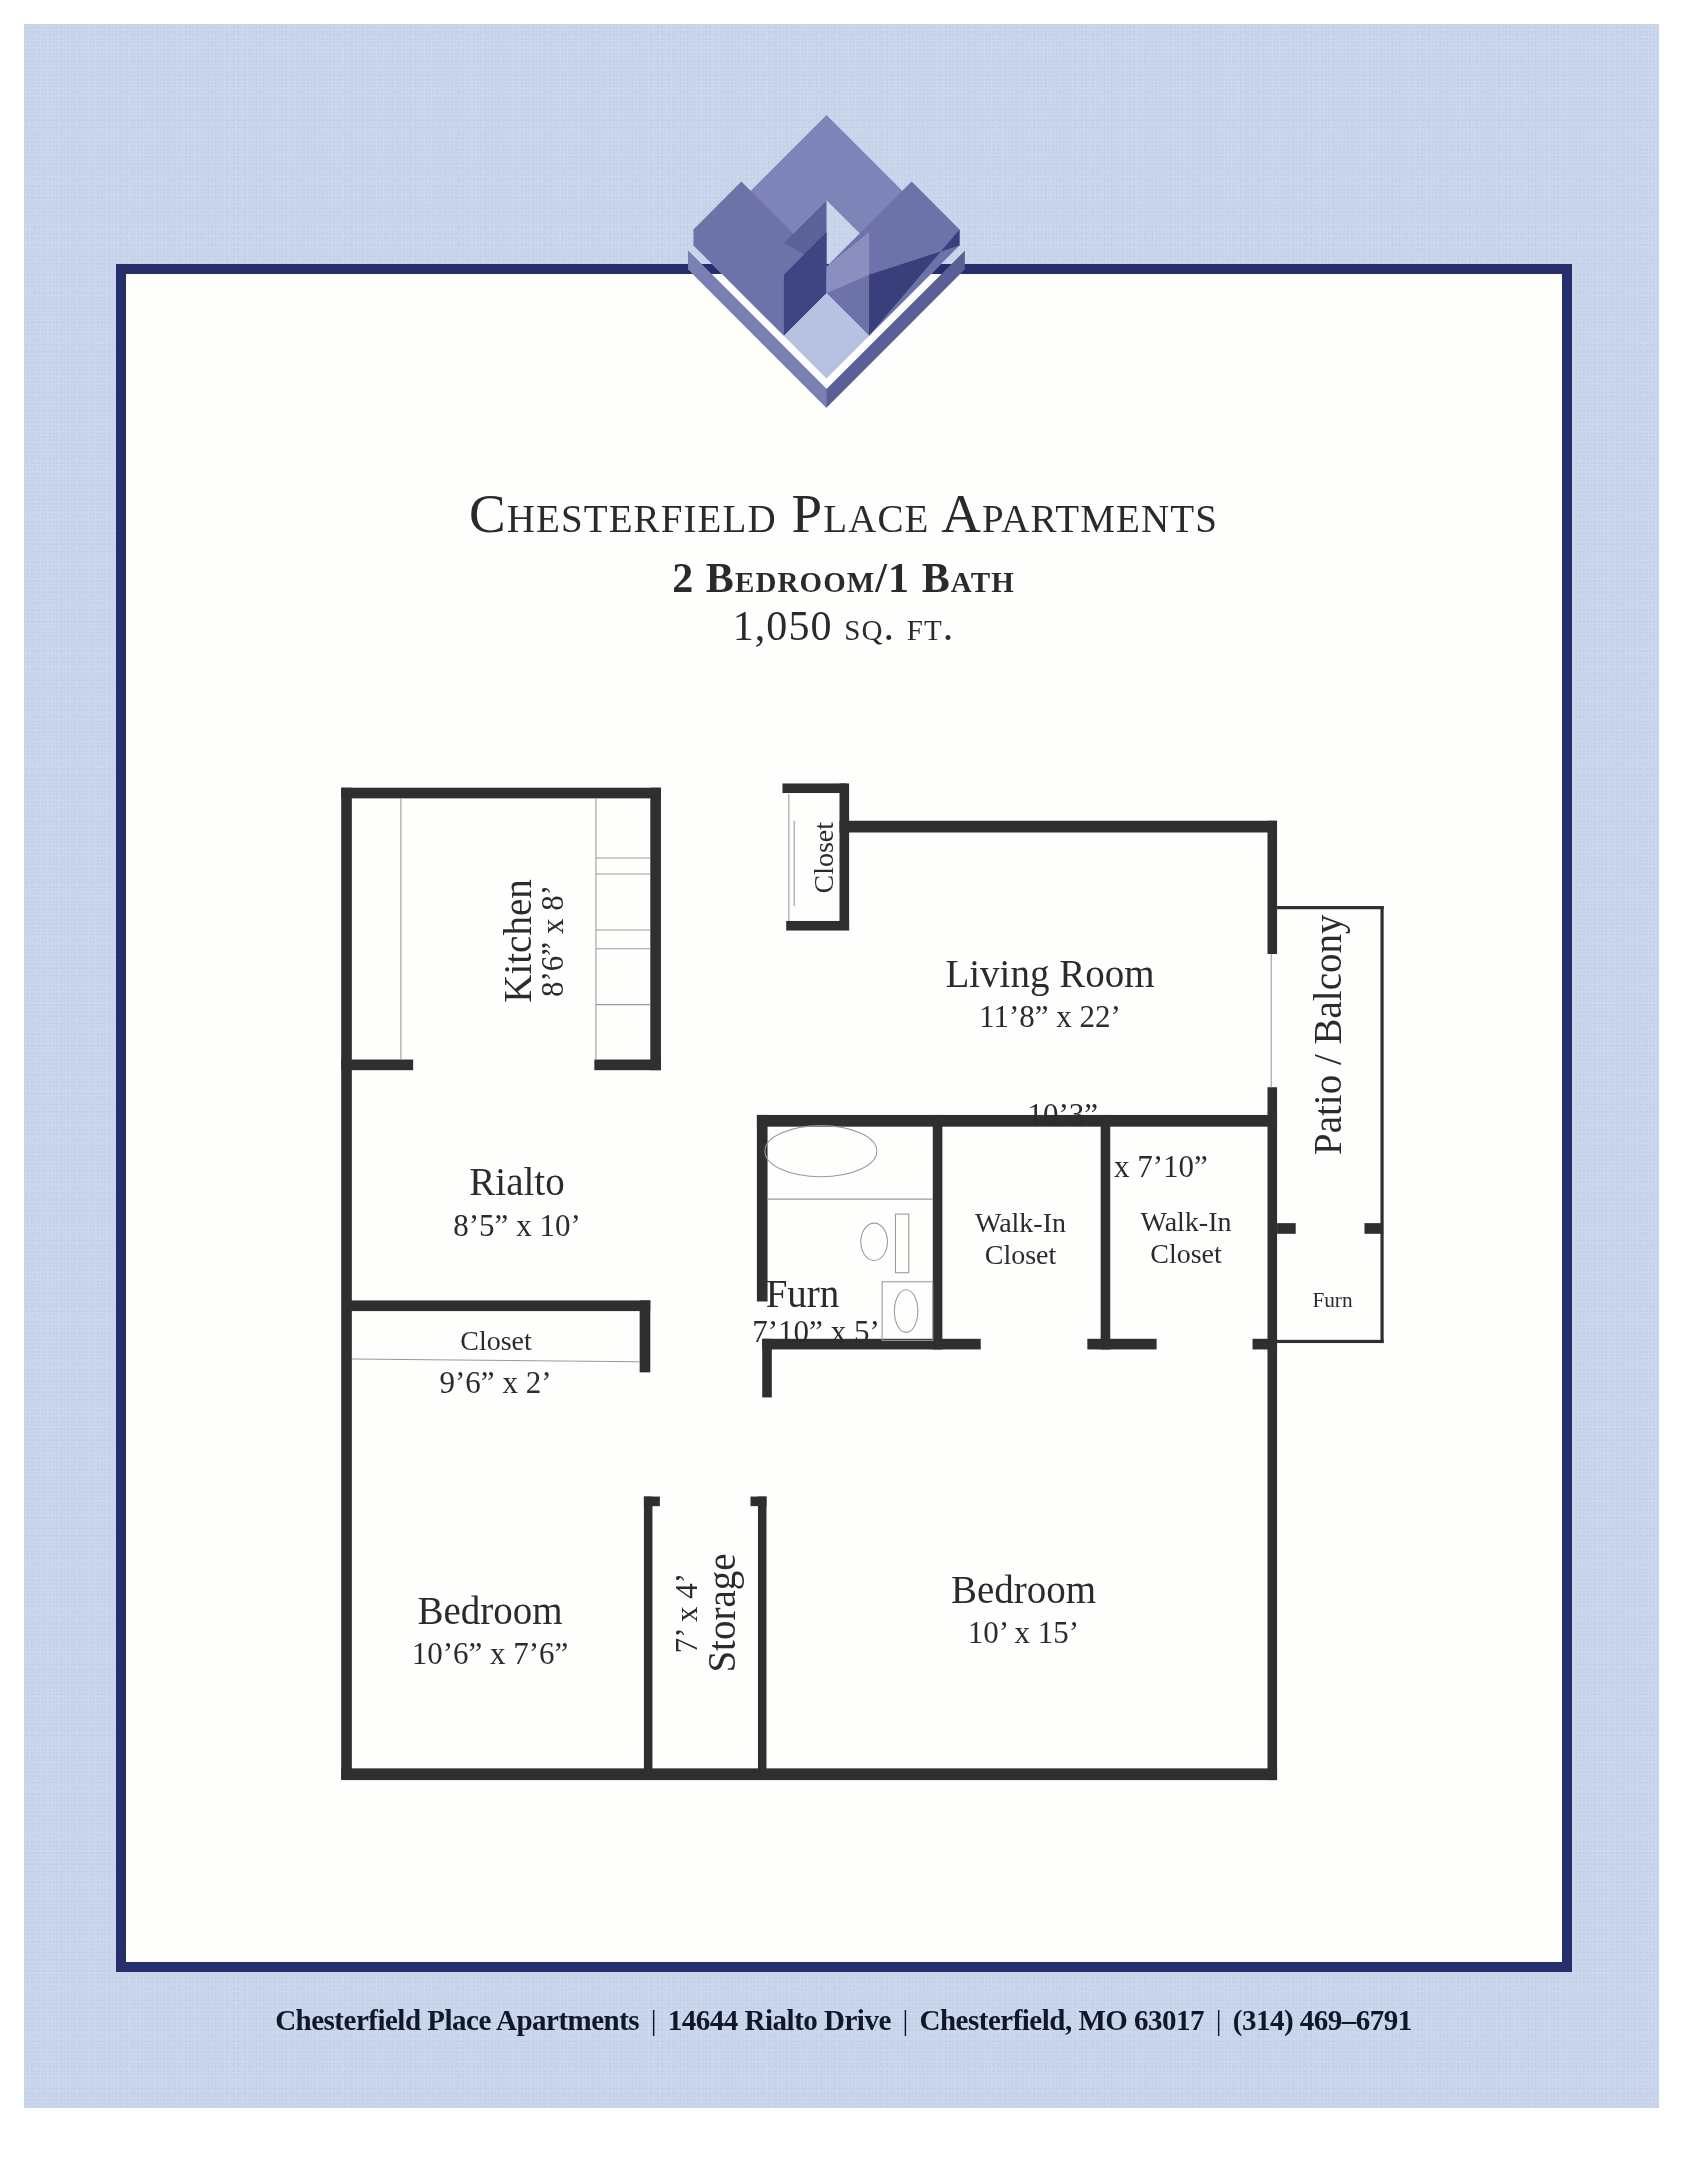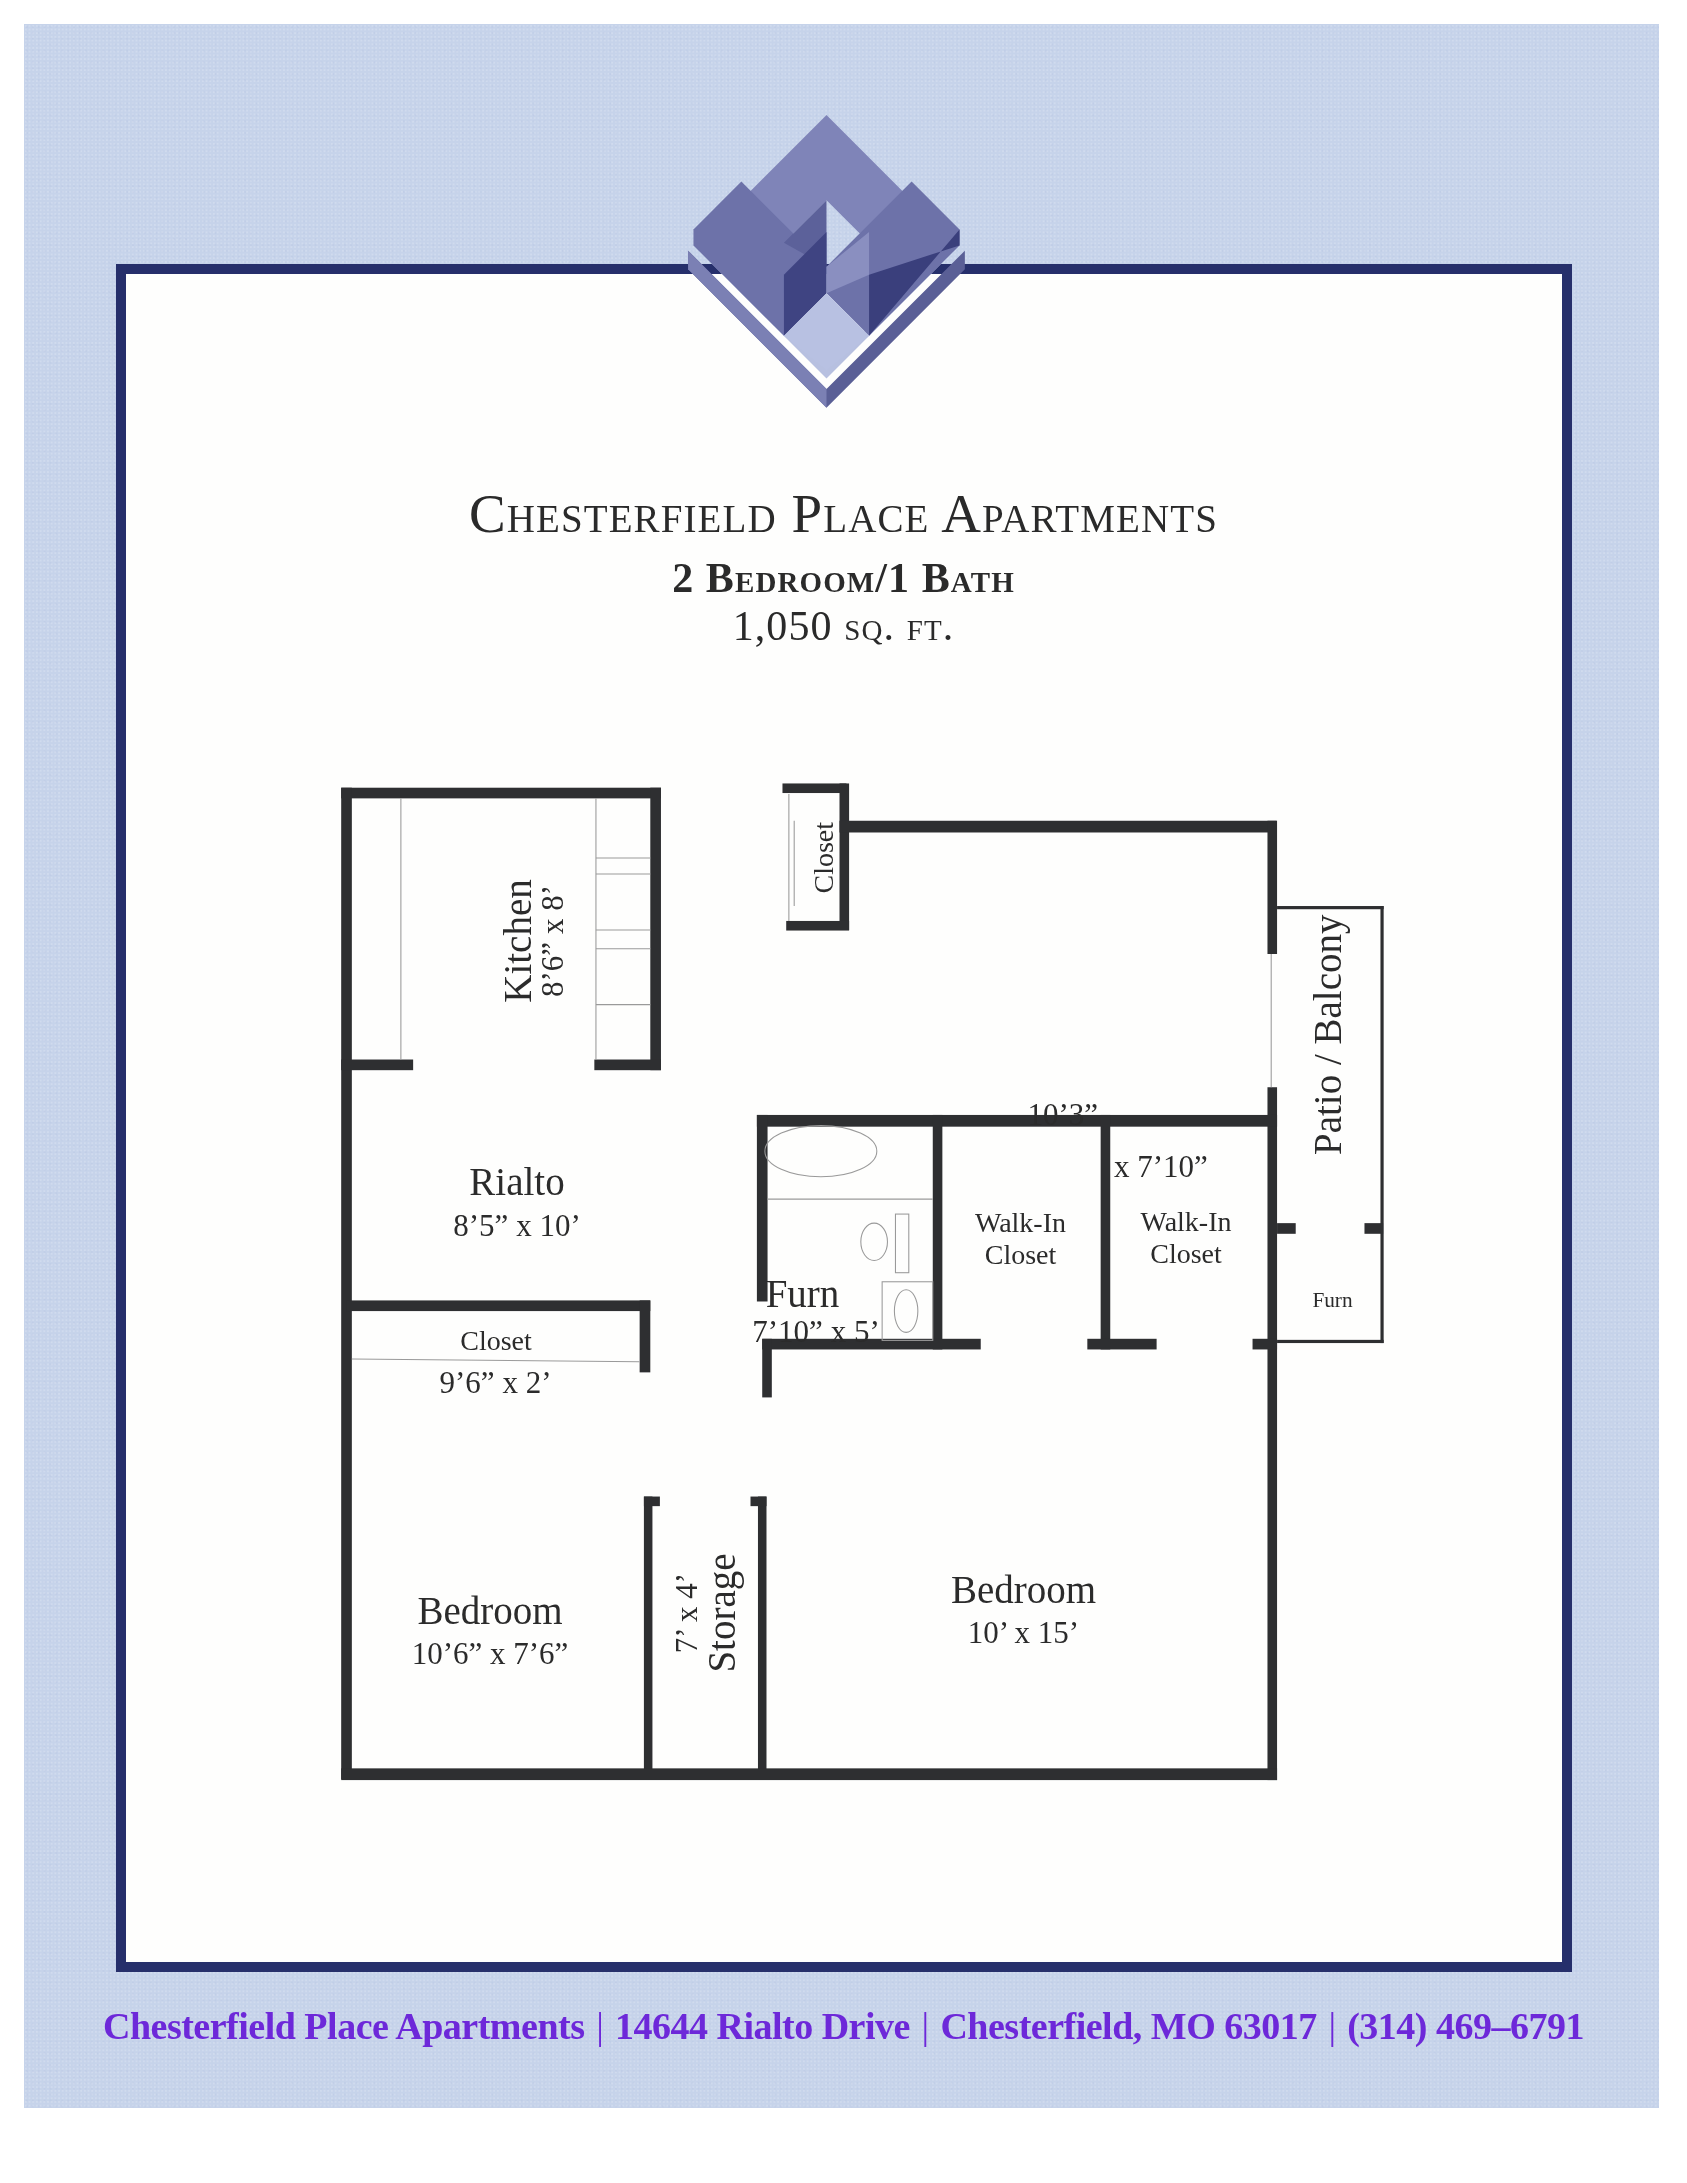--- a/index.html
+++ b/index.html
@@ -14,21 +14,21 @@
   .t2 { top:554px; font-size:42px;font-weight:bold; }
   .t3 { top:602px; font-size:42px; }
   .plan { position:absolute; left:0; top:0; width:1687px; height:2183px; pointer-events:none; }
   .plan svg { position:absolute; left:0; top:0; }
   .lbl { position:absolute; color:#2b2b2b; text-align:center; white-space:nowrap; line-height:1; pointer-events:auto; }
   .name { font-size:39px; }
   .dim { font-size:31px; }
   .small { font-size:28px; }
   .tiny { font-size:21.3px; }
   .rot { transform:rotate(-90deg); transform-origin:center center; }
-  .footer { position:absolute; left:0; top:2004px; width:1687px; text-align:center; font-size:38px; font-weight:bold; color:#6d28d9; letter-spacing:-0.5px; }
+  .footer { position:absolute; left:0; top:2004px; width:1687px; text-align:center; font-size:29px; font-weight:bold; color:#0f172a; letter-spacing:-0.5px; }
   .footer span.sep { display:inline-block; margin:0 11.7px; font-weight:normal; }
 </style>
 </head>
 <body>
 
 <div class="page-bg"></div>
 <div class="frame"></div>
 
 <svg class="logo" viewBox="0 0 520 560">
 
@@ -122,20 +122,24 @@
       <line x1="660" y1="2550" x2="1200" y2="2555"></line>
     </g>
   </svg>
 
   <div class="lbl rot" style="left:469px;top:906px;width:128px;">
     <div class="name">Kitchen</div>
     <div class="dim">8’6” x 8’</div>
   </div>
   <div class="lbl rot small" style="left:789px;top:845px;width:69px;">Closet</div>
 
+  <div class="lbl" style="left:906px;top:954px;width:288px;">
+    <div class="name">Living Room</div>
+    <div class="dim" style="margin-top:7.5px">11’8” x 22’</div>
+  </div>
 
   <div class="lbl rot name" style="left:1221px;top:1029px;width:213px;">Patio / Balcony</div>
   <div class="lbl tiny" style="left:1295px;top:1290px;width:75px;">Furn</div>
 
   <div class="lbl" style="left:405px;top:1162px;width:224px;">
     <div class="name">Rialto</div>
     <div class="dim" style="margin-top:8.5px">8’5” x 10’</div>
   </div>
 
   <div class="lbl dim" style="left:736px;top:1316px;width:160px;">7’10” x 5’</div>

